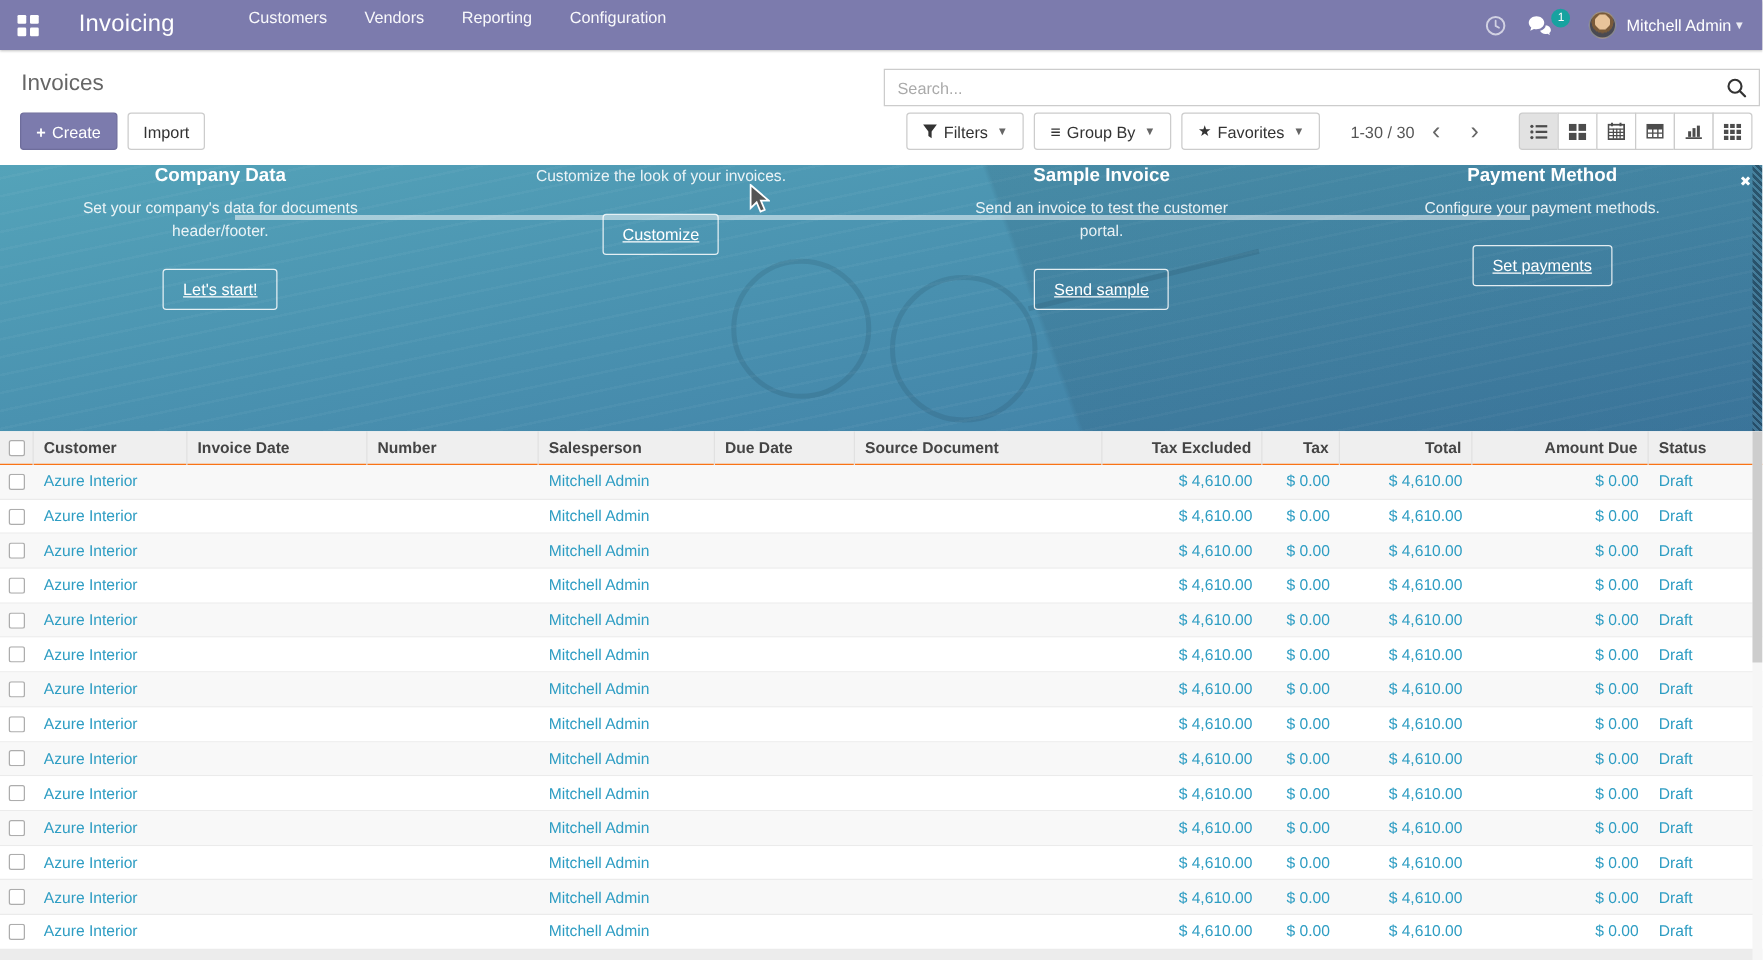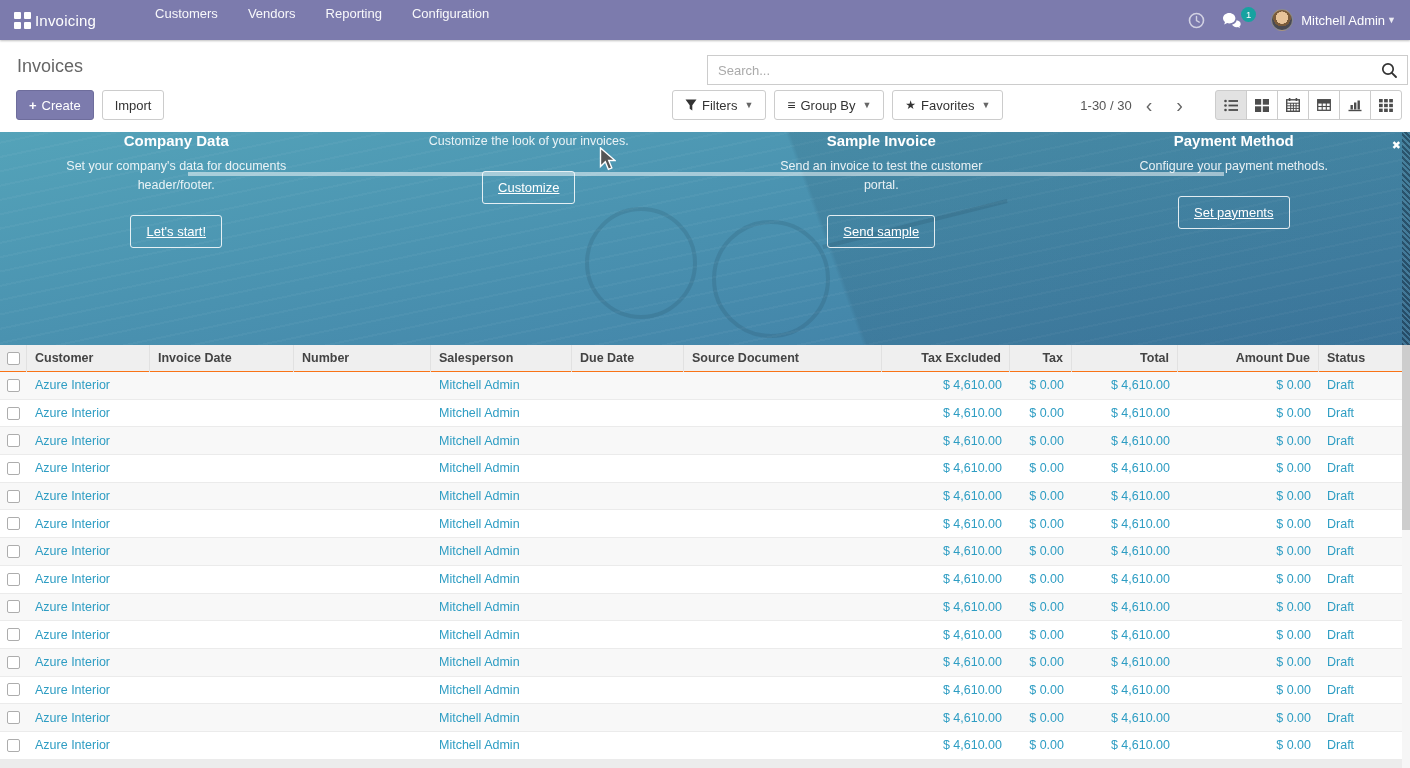--- a/index.html
+++ b/index.html
@@ -5,21 +5,21 @@
   * { box-sizing: border-box; margin: 0; padding: 0; }
   html,body { width:1410px; height:768px; overflow:hidden; background:#fff;
     font-family:"Liberation Sans", sans-serif; }
 
   
   .navbar { height:40px; background:var(--navbar-bg,#7c7bad); display:flex; align-items:center;
     color:#fff; padding:0 14px; box-shadow:0 1px 2px rgba(0,0,0,.25); position:relative; z-index:5;}
   .apps-grid { width:17px; height:17px; display:grid; grid-template-columns:7px 7px; grid-template-rows:7px 7px;
     gap:3px; cursor:pointer; }
   .apps-grid span { background:#fff; border-radius:1px; display:block; }
-  .app-title { font-size:15px; margin-left:4px; letter-spacing:.2px; }
+  .app-title { font-size:19px; margin-left:32px; letter-spacing:.2px; }
   .nav-menus { display:flex; margin-left:44px; height:52px; }
   .nav-menu { padding:0 15px; line-height:40px; font-size:13px; color:rgba(255,255,255,.95); cursor:pointer; }
   .nav-right { margin-left:auto; display:flex; align-items:center; gap:17px; }
   .nav-icon { position:relative; cursor:pointer; display:flex; align-items:center; }
   .badge { position:absolute; top:-5px; right:-12px; background:var(--badge-teal,#17a2a0); color:#fff;
     font-size:9.5px; min-width:15px; height:15px; border-radius:8px; display:flex; align-items:center;
     justify-content:center; padding:0 3px; }
   .avatar { width:22px; height:22px; border-radius:50%;
     background: radial-gradient(circle at 50% 38%, #e8c49a 0 38%, #7a5b3a 39% 55%, #4a4a52 56% 100%);
     border:1px solid rgba(255,255,255,.35); }
@@ -32,21 +32,21 @@
   .btn-row-left { position:absolute; left:16px; top:50px; display:flex; gap:8px; }
   .btn { height:30px; font-size:13px; border-radius:3px; border:1px solid #ccc; background:#fff;
     color:#333; padding:0 12px; display:flex; align-items:center; gap:5px; cursor:pointer; }
   .btn.primary { background:var(--accent,#7c7bad); border-color:#6e6d9c; color:#fff; }
   .search-box { position:absolute; left:707px; top:15px; right:2px; height:30px; border:1px solid #ccc;
     display:flex; align-items:center; background:#fff; }
   .search-box input { flex:1; border:none; outline:none; font-size:13px; padding:0 10px;
     font-family:"Liberation Sans",sans-serif; color:#737373; }
   .search-box input::placeholder { color:#aaa; }
   .search-glass { margin-right:9px; cursor:pointer; display:flex; }
-  .control-right { position:absolute; left:672px; top:50px; right:8px; display:flex; align-items:center; }
+  .control-right { position:absolute; left:725px; top:50px; right:8px; display:flex; align-items:center; }
   .filter-group { display:flex; gap:8px; }
   .pager { margin-left:auto; display:flex; align-items:center; gap:4px; font-size:13px; color:#555; }
   .pager-chev { font-size:20px; color:#666; padding:0 10px; cursor:pointer; line-height:28px; }
   .switcher { display:flex; margin-left:22px; }
   .sw-btn { width:32px; height:30px; border:1px solid #ccc; background:#fff; margin-left:-1px;
     display:flex; align-items:center; justify-content:center; cursor:pointer; }
   .sw-btn:first-child { border-radius:3px 0 0 3px; margin-left:0; }
   .sw-btn:last-child { border-radius:0 3px 3px 0; }
   .sw-btn.active { background:#e2e2e2; }
   .funnel, .sw-btn svg { display:block; }

